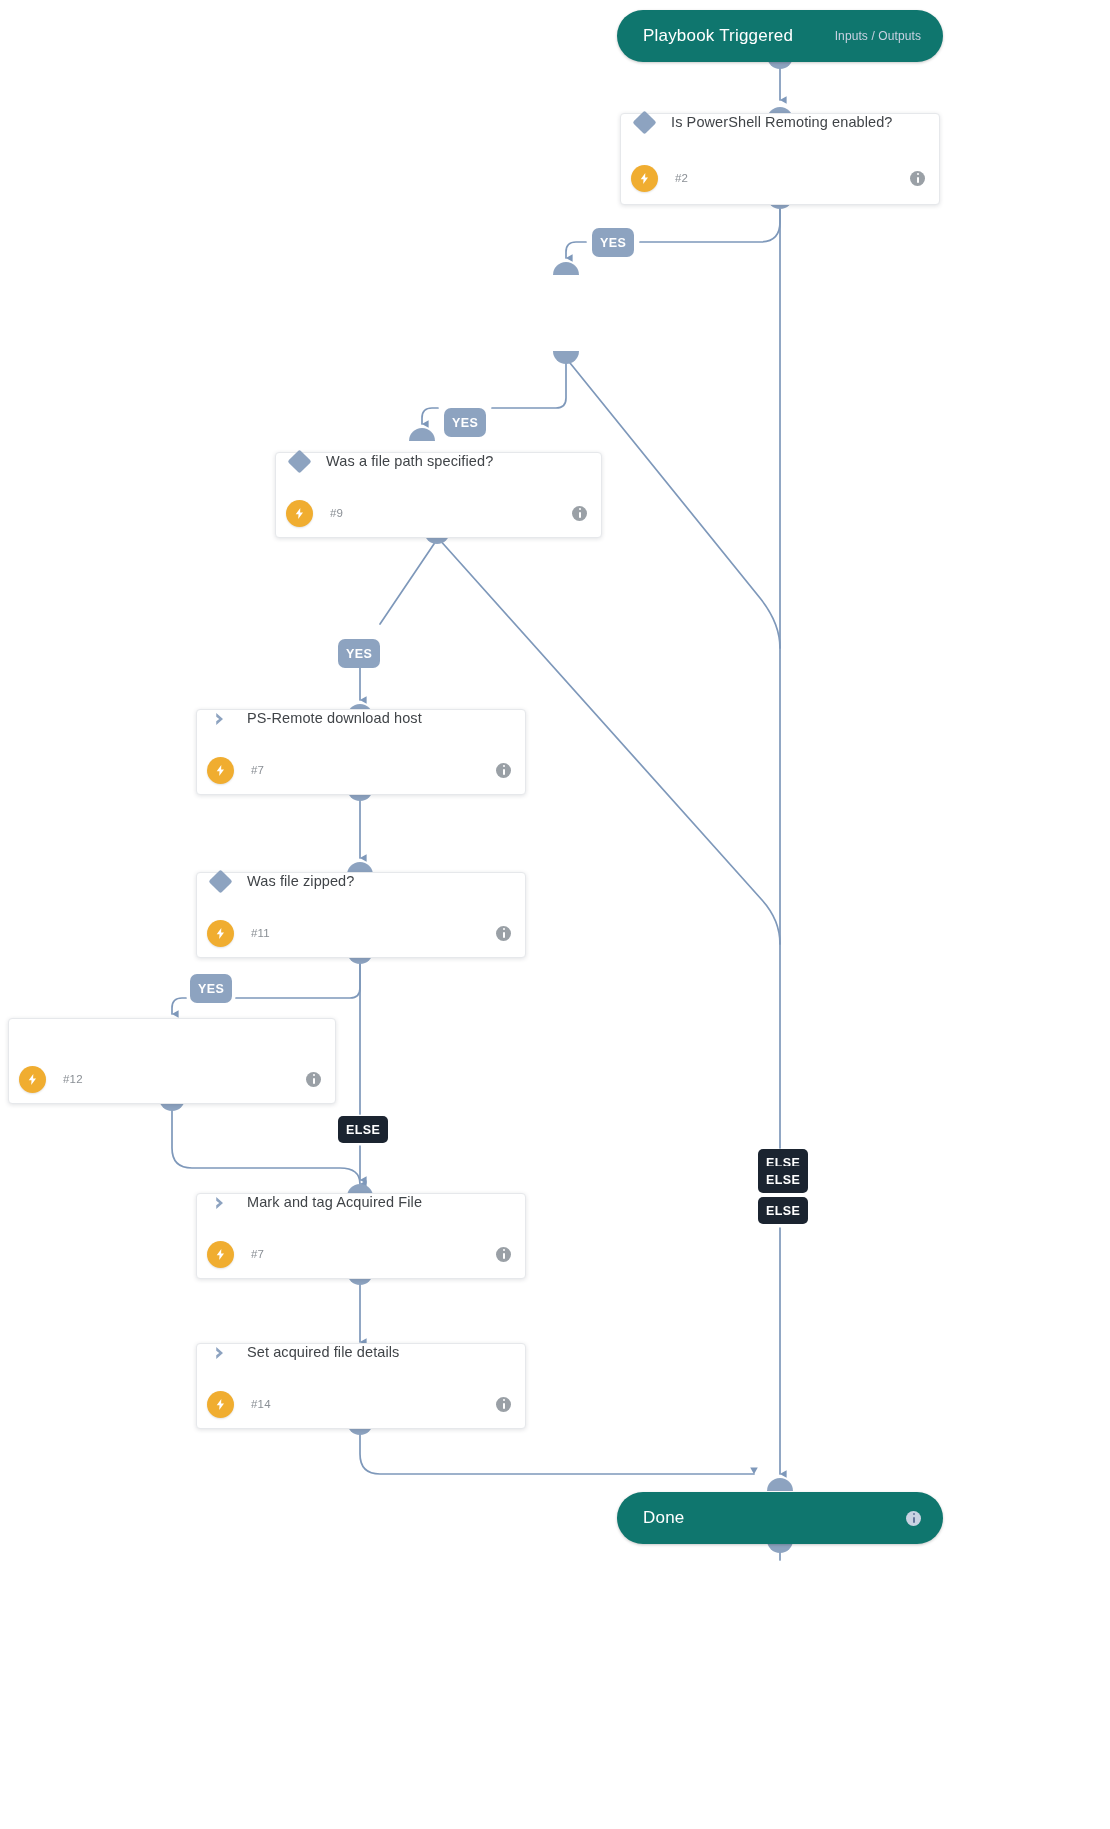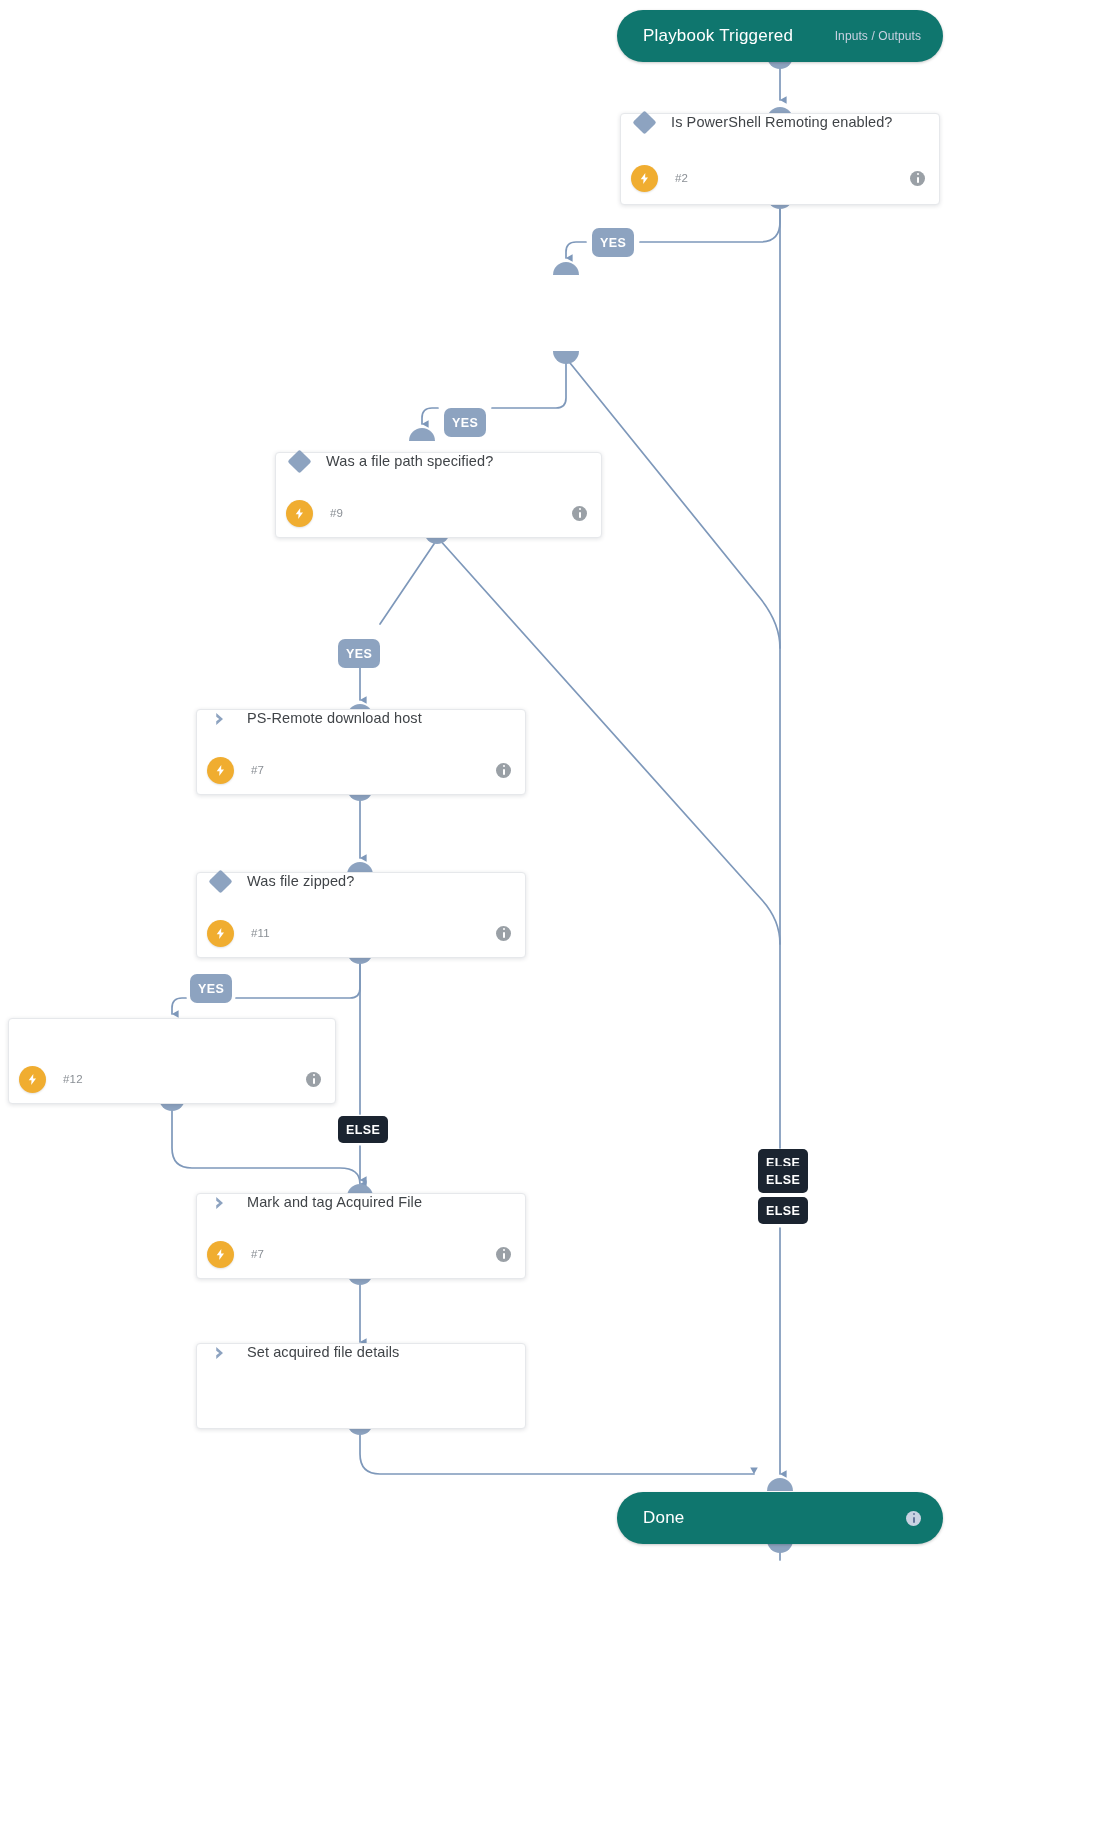--- a/index.html
+++ b/index.html
@@ -282,20 +282,33 @@
 
   <div class="card" style="left:196px;top:1343px;width:330px;height:86px;">
     <div class="row-top" style="height:48px;">
       <span class="type-ico">
         <svg width="18" height="18" viewBox="0 0 24 24">
             <path d="M7 4 L16 12 L7 20 L7 15 L11 12 L7 9 Z" fill="#8da3c0"></path>
           </svg>
       </span>
       <span class="title">Set acquired file details</span>
     </div>
+    <div class="row-bot" style="height:48px;">
+      <span class="bolt-wrap">
+        <span class="bolt">
+            <svg width="13" height="13" viewBox="0 0 24 24">
+              <path d="M13.5 2 5 13.5h5.2L9.6 22 18.5 10h-5.4z" fill="#fff"></path>
+            </svg>
+          </span>
+      </span>
+      <span class="idnum">#14</span>
+      <span class="info">
+          <i class="info-ico"></i>
+        </span>
+    </div>
   </div>
 
   <div class="terminal" style="left:617px;top:1492px;width:326px;height:52px;">
     <span class="t-title">Done</span>
     <span class="t-info">
         <i class="info-ico"></i>
       </span>
   </div>
 
 </div>

